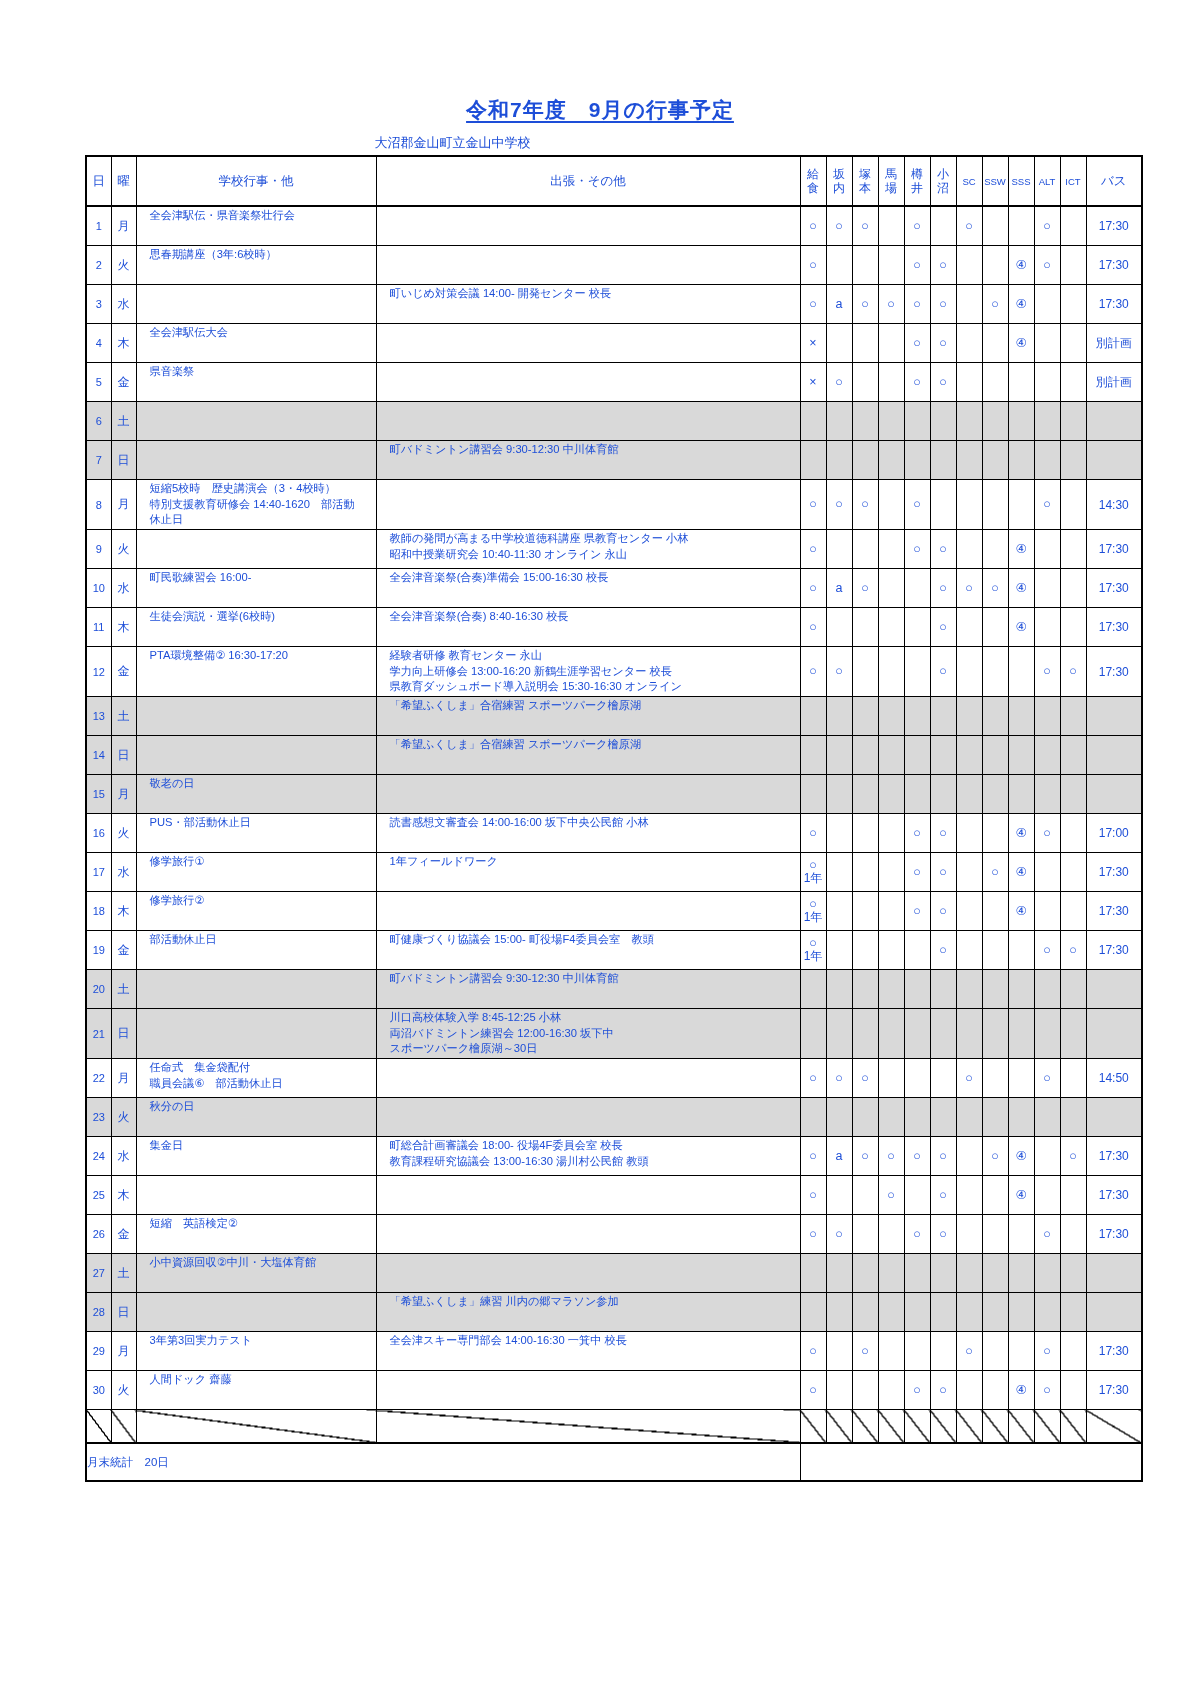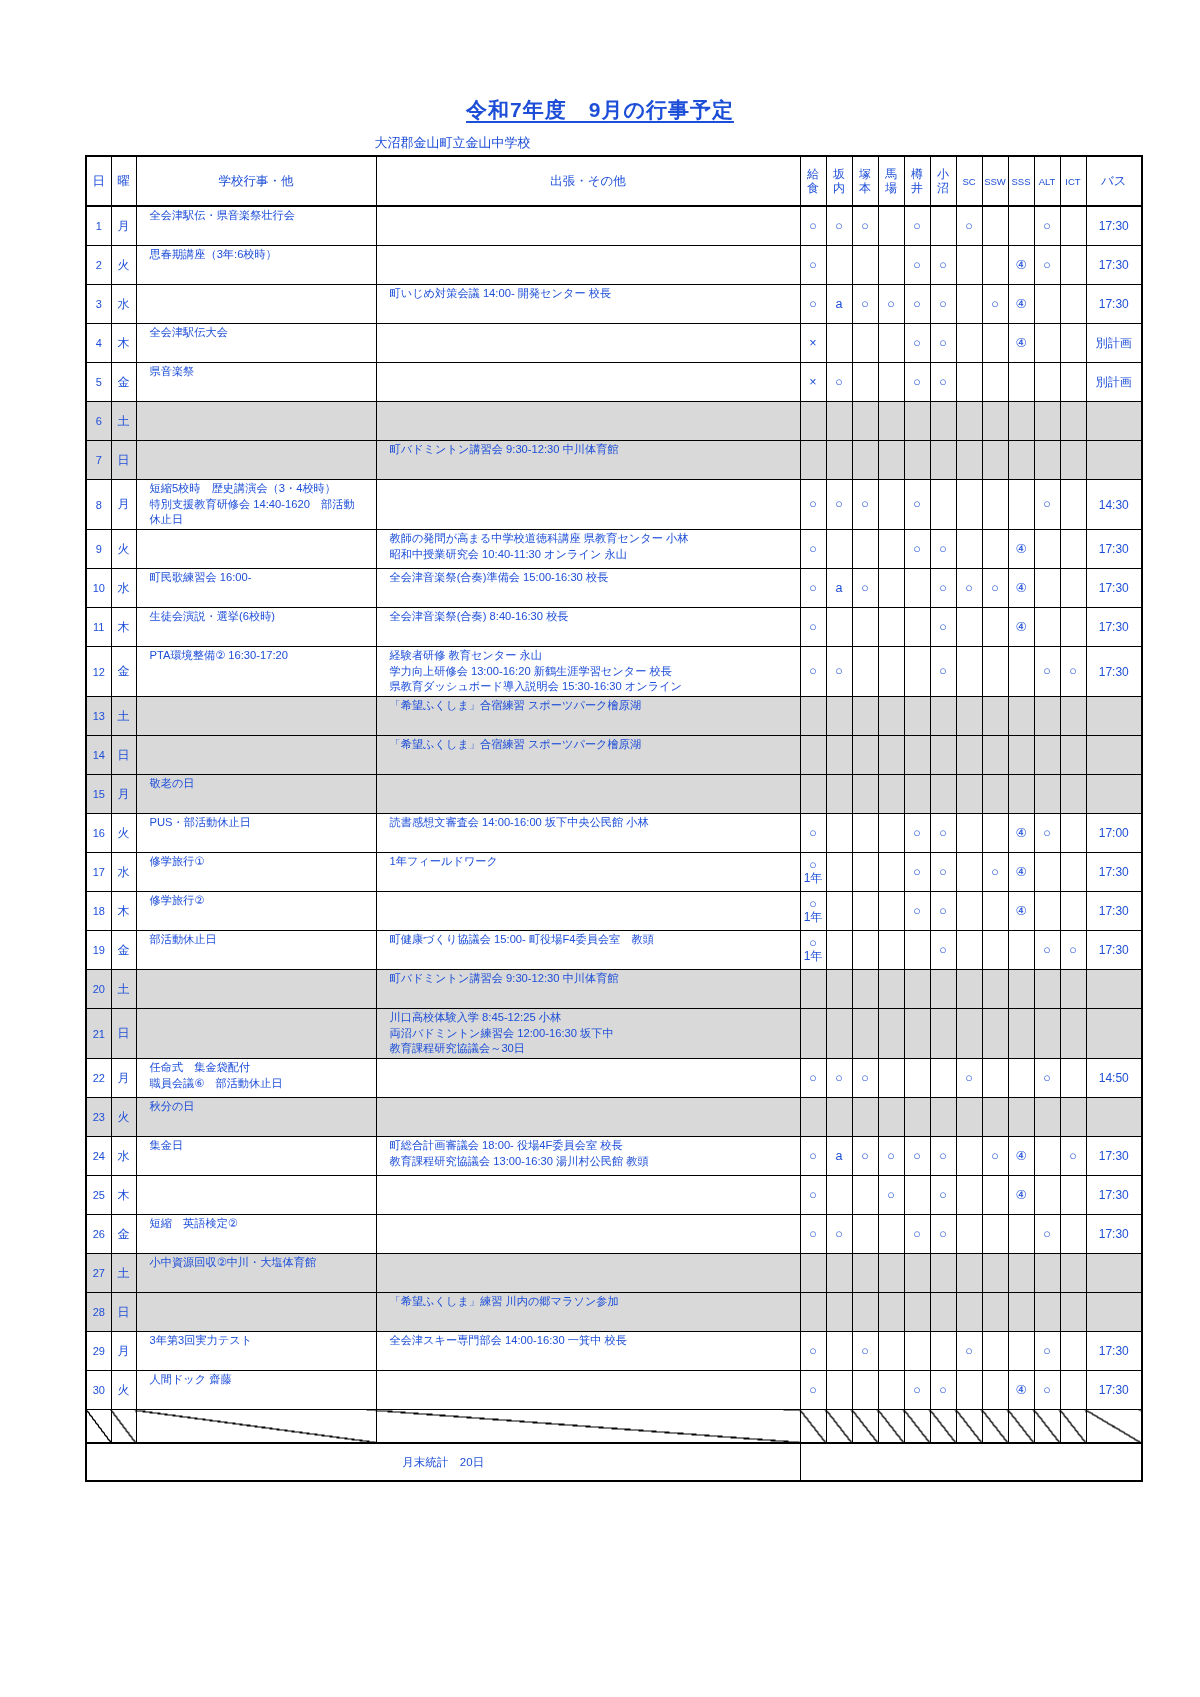--- a/index.html
+++ b/index.html
@@ -20,21 +20,21 @@
   td.day{font-size:11px;}
   td.wd{font-size:12px;}
   td.ev{vertical-align:top;padding:1px 13px;line-height:1.4;font-size:11.2px;}
   td.mk{font-size:12.5px;line-height:1;}
   td.mk .sub{display:block;font-size:12px;line-height:1.1;margin-top:1px;}
   td.bus{font-size:12px;white-space:nowrap;}
   tr.gray td{background:#d9d9d9;}
   tr.dgr td{height:32px;background:
      linear-gradient(to top right,transparent calc(50% - 0.7px),#000 calc(50% - 0.7px),
      #000 calc(50% + 0.7px),transparent calc(50% + 0.7px));}
-  tr.ftr td{height:36px;border-top:2.5px solid #000;text-align:center;font-size:11.5px;}
+  tr.ftr td{height:36px;border-top:2.5px solid #000;font-size:11.5px;}
 </style>
 </head>
 <body>
 
 <div class="page">
   <div class="title">令和7年度　9月の行事予定</div>
   <div class="school">大沼郡金山町立金山中学校</div>
   <table>
     <colgroup>
       <col style="width:25px">
@@ -501,21 +501,21 @@
           <td class="c mk"></td>
           <td class="c bus"></td>
         </tr>
         <tr class="gray">
           <td class="c day">21</td>
           <td class="c wd">日</td>
           <td class="ev"></td>
           <td class="ev">
             <div>川口高校体験入学 8:45-12:25 小林</div>
             <div>両沼バドミントン練習会 12:00-16:30 坂下中</div>
-            <div>教育課程研究協議会～30日</div>
+            <div>スポーツパーク檜原湖～30日</div>
           </td>
           <td class="c mk"></td>
           <td class="c mk"></td>
           <td class="c mk"></td>
           <td class="c mk"></td>
           <td class="c mk"></td>
           <td class="c mk"></td>
           <td class="c mk"></td>
           <td class="c mk"></td>
           <td class="c mk"></td>

